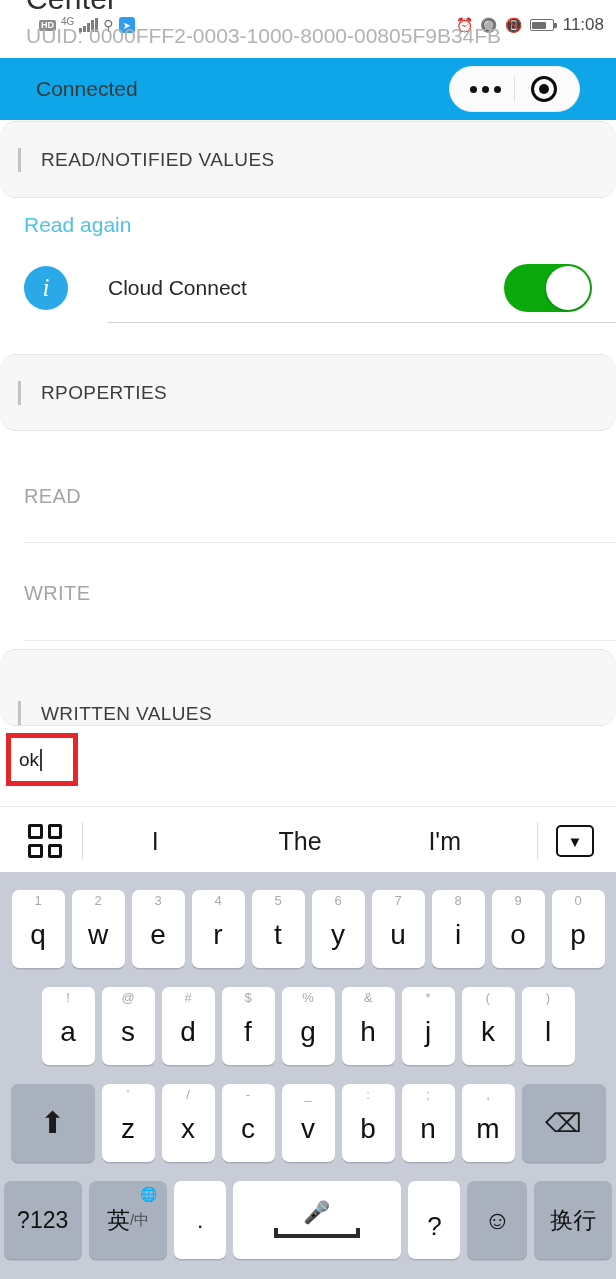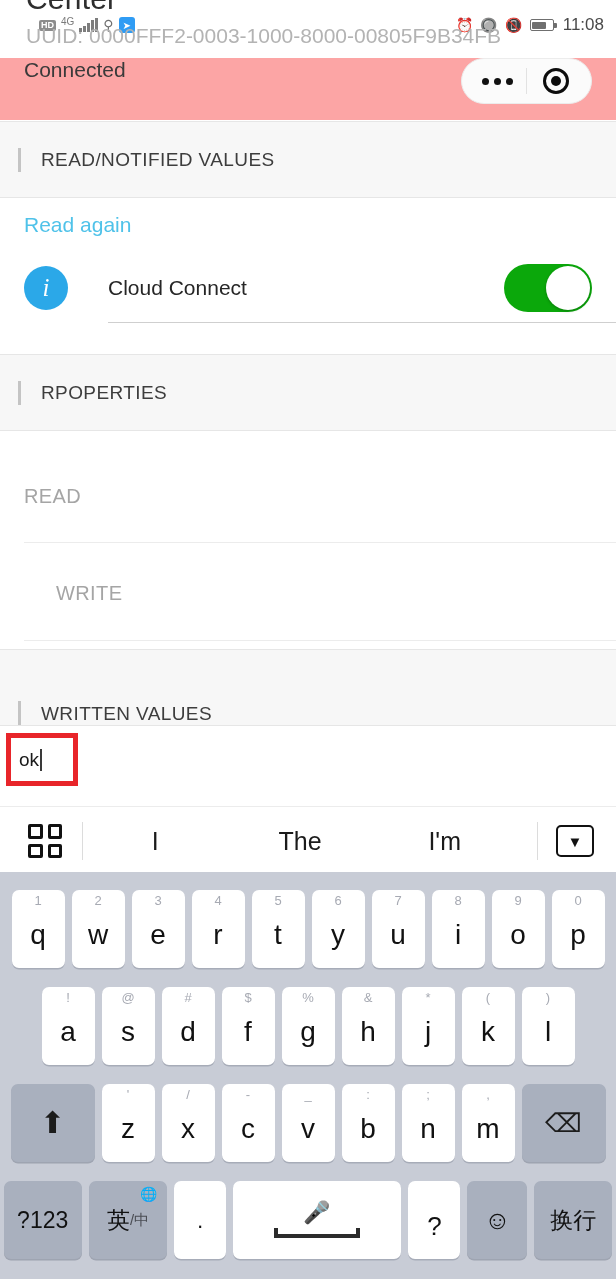--- a/index.html
+++ b/index.html
@@ -54,21 +54,21 @@
 
   
   .uuid-line {
     position:absolute; left:26px; top:24px;
     font-size:21px; color:#b3b3b3; white-space:nowrap;
   }
 
   
   .conn-header {
     position:absolute; left:0; top:58px; width:616px; height:62px;
-    background:#fca5a5; display:flex; padding:0 24px;
+    background:#0ea5e9; display:flex; align-items:center; padding:0 36px;
   }
   .conn-text { font-size:21px; color:#3a3a3a; }
   .conn-actions {
     margin-left:auto; display:flex; align-items:center;
     background:#fbfbfb; border:1px solid #ececec; border-radius:26px;
     height:46px; padding:0 6px;
   }
   .act-btn { width:58px; height:44px; display:flex; align-items:center; justify-content:center; }
   .dots { display:flex; gap:5px; }
   .dots i { width:7px; height:7px; border-radius:50%; background:#111; display:block; }
@@ -76,21 +76,21 @@
   .rec-ring {
     width:26px;height:26px;border:3px solid #0c0c0c;border-radius:50%;
     display:flex;align-items:center;justify-content:center;
   }
   .rec-ring i { width:10px;height:10px;border-radius:50%;background:#0c0c0c;display:block; }
 
   
   .section-head {
     position:absolute; left:0; width:616px; height:77px;
     background:#f7f7f7; border-top:1px solid #e6e6e6; border-bottom:1px solid #e6e6e6;
-    display:flex; align-items:center;
+    display:flex; align-items:center;border-radius:16px;
   }
   .sh-bar { width:3px; height:24px; background:#c4c4c4; margin-left:18px; }
   .sh-label {
     margin-left:20px; font-size:19px; color:#3d3d3d; letter-spacing:.4px;
   }
 
   
   .row-link {
     position:absolute; left:0; width:508px; display:flex; align-items:center;
   }
@@ -281,21 +281,21 @@
   <div class="section-head" style="top:354px;">
     <span class="sh-bar"></span>
     <span class="sh-label">RPOPERTIES</span>
   </div>
 
   <div class="prop-row" style="top:448px;">
     <span class="prop-label">READ</span>
   </div>
   <div class="row-divider-full" style="top:542px;"></div>
 
-  <div class="prop-row" style="top:545px;padding-left:32px;">
+  <div class="prop-row" style="top:545px;">
     <span class="prop-label">WRITE</span>
   </div>
   <div class="row-divider-full" style="top:640px;"></div>
 
   <div class="section-head" style="top:649px;align-items:flex-end;">
     <span class="sh-bar"></span>
     <span class="sh-label">WRITTEN VALUES</span>
   </div>
 
   <div class="input-area" style="top:726px;">

